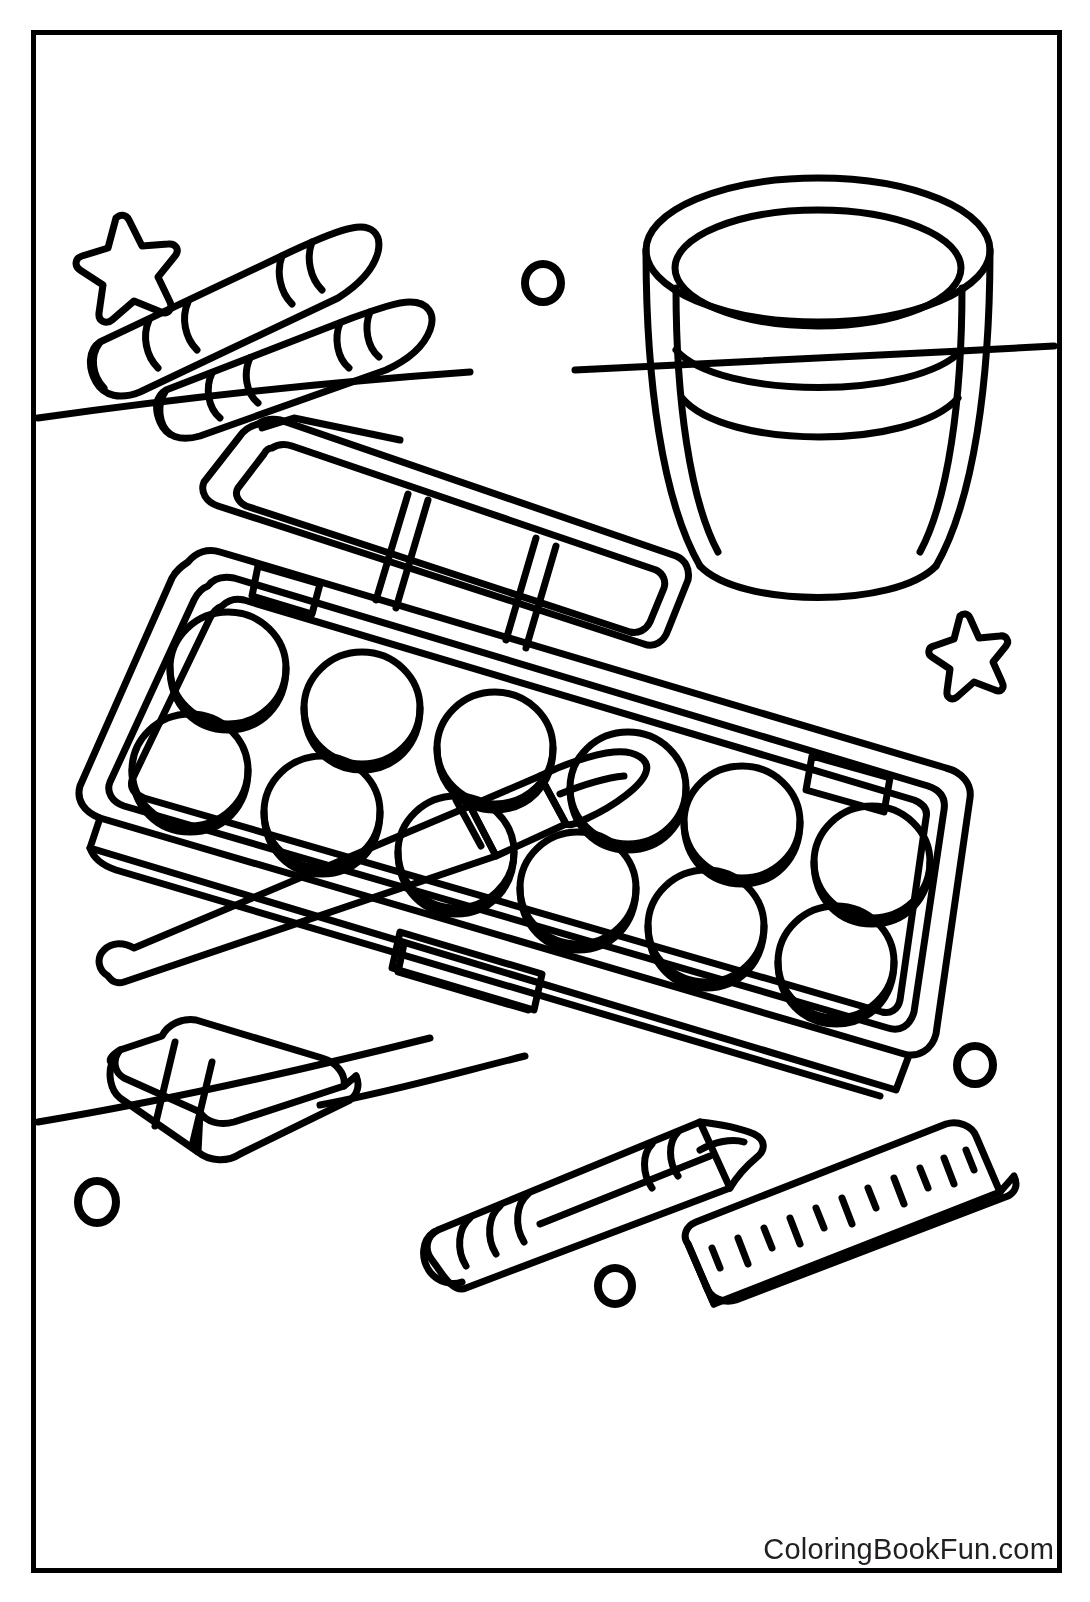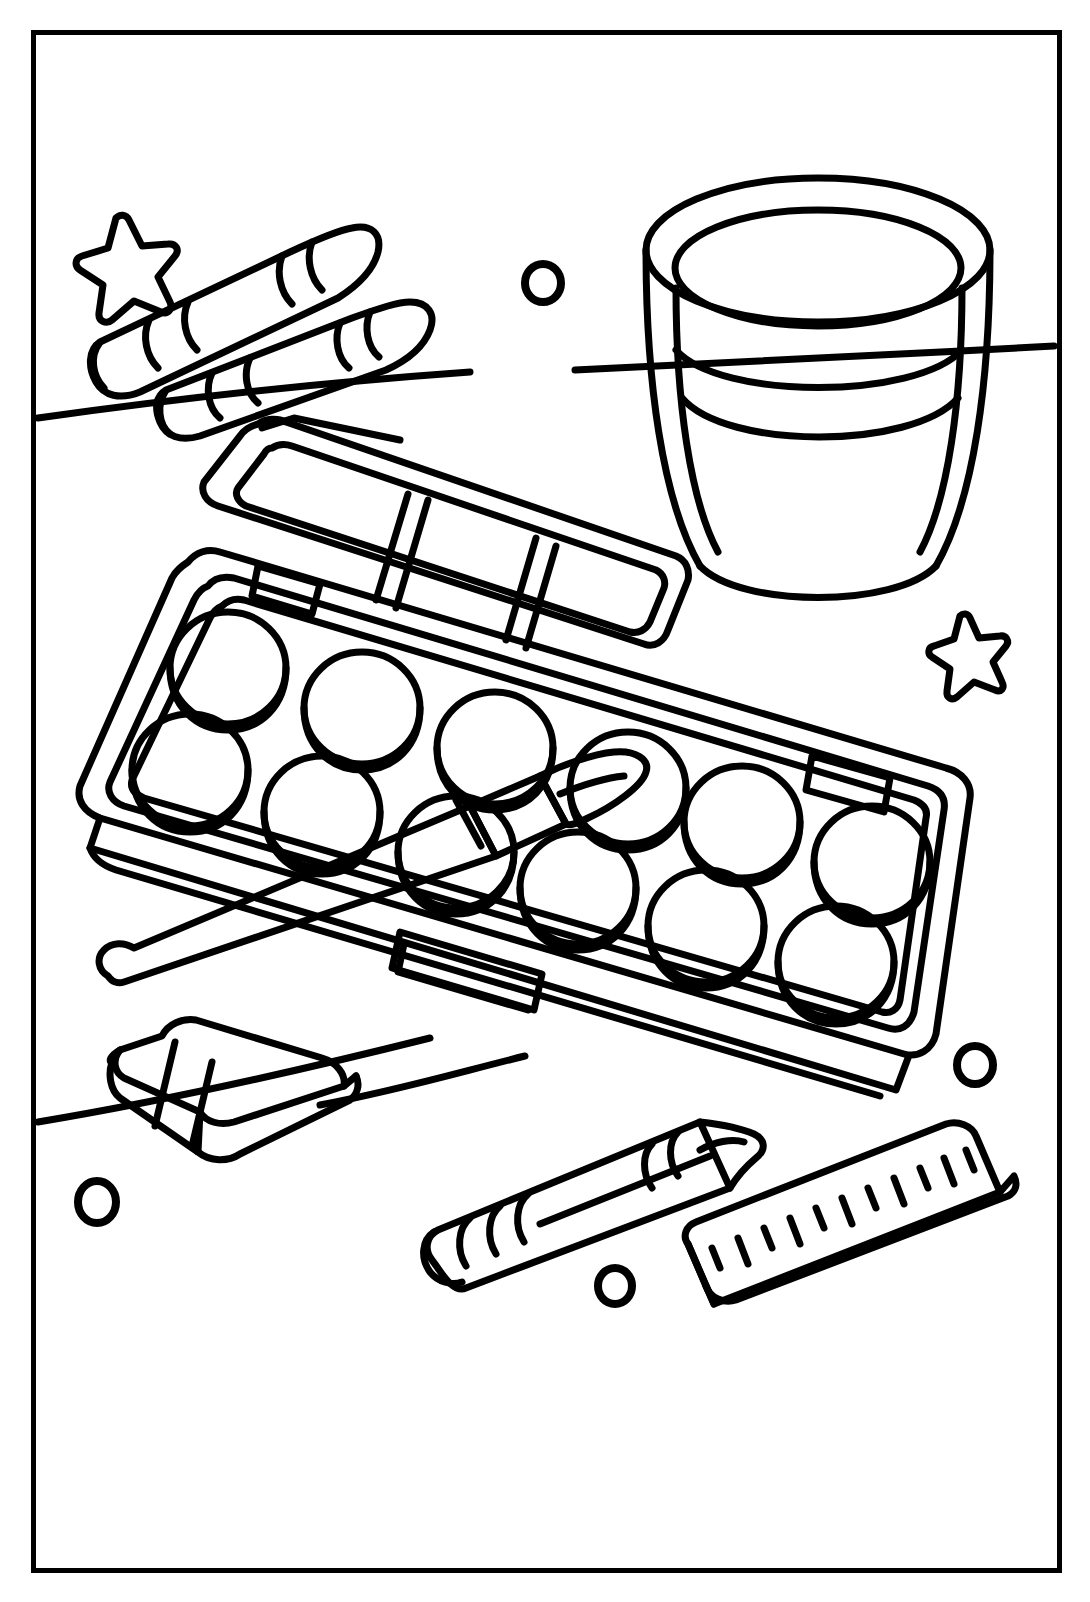--- a/index.html
+++ b/index.html
@@ -393,14 +393,15 @@
                L 954 639 Z"></path>
 
       <ellipse cx="543" cy="283" rx="18" ry="19" stroke-width="8"></ellipse>
       <ellipse cx="975" cy="1065" rx="18" ry="19" stroke-width="8"></ellipse>
       <ellipse cx="97" cy="1202" rx="19" ry="21" stroke-width="8"></ellipse>
       <ellipse cx="615" cy="1286" rx="17" ry="18" stroke-width="8"></ellipse>
 
     </g>
   </svg>
 
+  <div class="watermark">ColoringBookFun.com</div>
 
 </div>
 
 </body></html>

